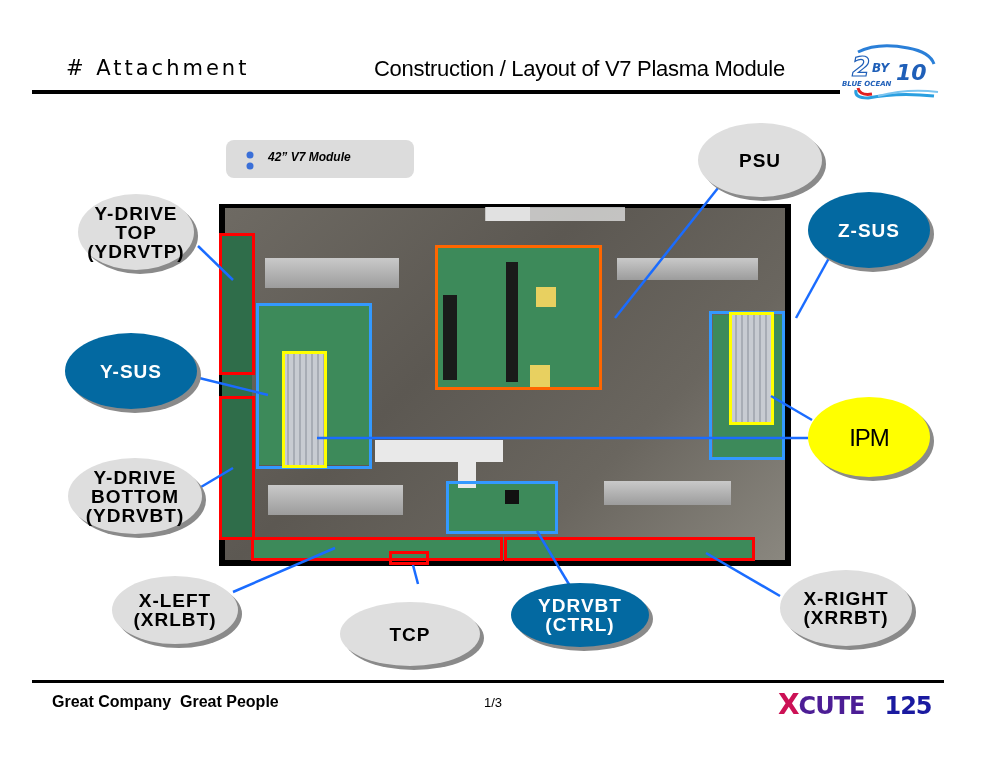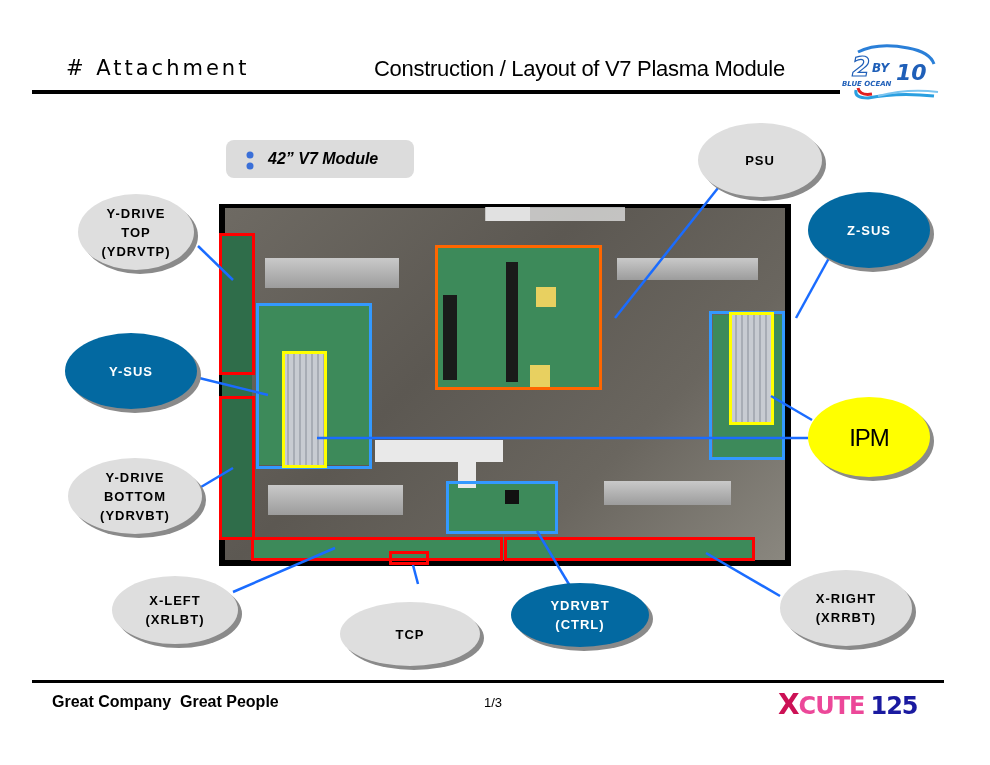--- a/index.html
+++ b/index.html
@@ -5,44 +5,44 @@
   html, body { margin:0; padding:0; background:#ffffff; }
   body { width:990px; height:765px; position:relative; overflow:hidden; font-family:"Liberation Sans", sans-serif; color:#000; }
   .abs { position:absolute; }
   .hdr-left { left:66px; top:56px; font-size:21px; font-weight:normal; letter-spacing:3px; font-family:"DejaVu Sans", sans-serif; }
   .hdr-rule-left { left:32px; top:90px; width:268px; height:4px; background:#000; }
   .hdr-title { left:374px; top:56px; font-size:22px; font-family:"Liberation Sans", sans-serif; letter-spacing:-0.3px; }
   .hdr-rule-right { left:300px; top:90px; width:540px; height:4px; background:#000; }
   .logo2by10 { left:838px; top:42px; width:104px; height:60px; }
   .subtitle-box { left:226px; top:140px; width:188px; height:38px; background:#dcdcdc; border-radius:8px; }
   .subtitle-bullet { left:246px; top:150px; width:8px; height:22px; }
-  .subtitle-text { left:268px; top:150px; font-size:16px; font-weight:bold; font-style:italic; }
+  .subtitle-text { left:268px; top:150px; font-size:12px; font-weight:bold; font-style:italic; }
   .photo { left:219px; top:204px; width:572px; height:362px; background:#000; }
   .photo-inner { left:225px; top:208px; width:560px; height:352px; background:linear-gradient(135deg,#6e6a63 0%,#5c5852 40%,#6a665f 70%,#8a877f 100%); }
   .pcb { background:#2f6d4a; }
   .pcb-light { background:#3d8a5a; }
   .heatsink { background:repeating-linear-gradient(90deg,#c8ccd2 0 4px,#a8adb5 4px 6px); }
   .bracket { background:linear-gradient(180deg,#c9c9c9,#9c9c9c); }
   .box { position:absolute; box-sizing:border-box; }
   .red { border:3px solid #ff0000; }
   .blue { border:3px solid #3399ff; }
   .orange { border:3px solid #ff6600; }
   .yellow { border:3px solid #ffff00; }
-  .callout { position:absolute; border-radius:50%; display:flex; align-items:center; justify-content:center; text-align:center; font-size:13px; font-weight:bold; line-height:19px; letter-spacing:1px; box-shadow:4px 4px 0 #8a8a8a; }
+  .callout { position:absolute; border-radius:50%; display:flex; align-items:center; justify-content:center; text-align:center; font-size:19px; font-weight:bold; line-height:19px; letter-spacing:1px; box-shadow:4px 4px 0 #8a8a8a; }
   .c-gray { background:#dedede; color:#000; }
   .c-blue { background:#0369a1; color:#fff; }
   .c-yellow { background:#ffff00; color:#000; font-weight:normal; font-size:24px; letter-spacing:-1px; }
   svg.lines { position:absolute; left:0; top:0; width:990px; height:765px; pointer-events:none; }
   .footer-rule { left:32px; top:680px; width:912px; height:3px; background:#000; }
   .footer-left { left:52px; top:693px; font-size:16px; font-weight:bold; }
   .footer-page { left:484px; top:695px; font-size:13px; }
   .footer-logo { left:778px; top:688px; font-size:24px; font-weight:bold; font-family:"DejaVu Sans", sans-serif; letter-spacing:-1px; }
   .xc-x { color:#cc1155; font-size:28px; }
-  .xc-cute { color:#ec4899; }
-  .xc-num { color:#1a1aa0; margin-left:6px; }
+  .xc-cute { color:#4c1d95; }
+  .xc-num { color:#1a1aa0; margin-left:20px; }
 </style>
 </head>
 <body>
 
 <div class="abs hdr-left"># Attachment</div>
 <div class="abs hdr-rule-left"></div>
 <div class="abs hdr-title">Construction / Layout of V7 Plasma Module</div>
 <div class="abs hdr-rule-right"></div>
 <div class="abs logo2by10">
   <svg width="104" height="60" viewBox="0 0 104 60">

